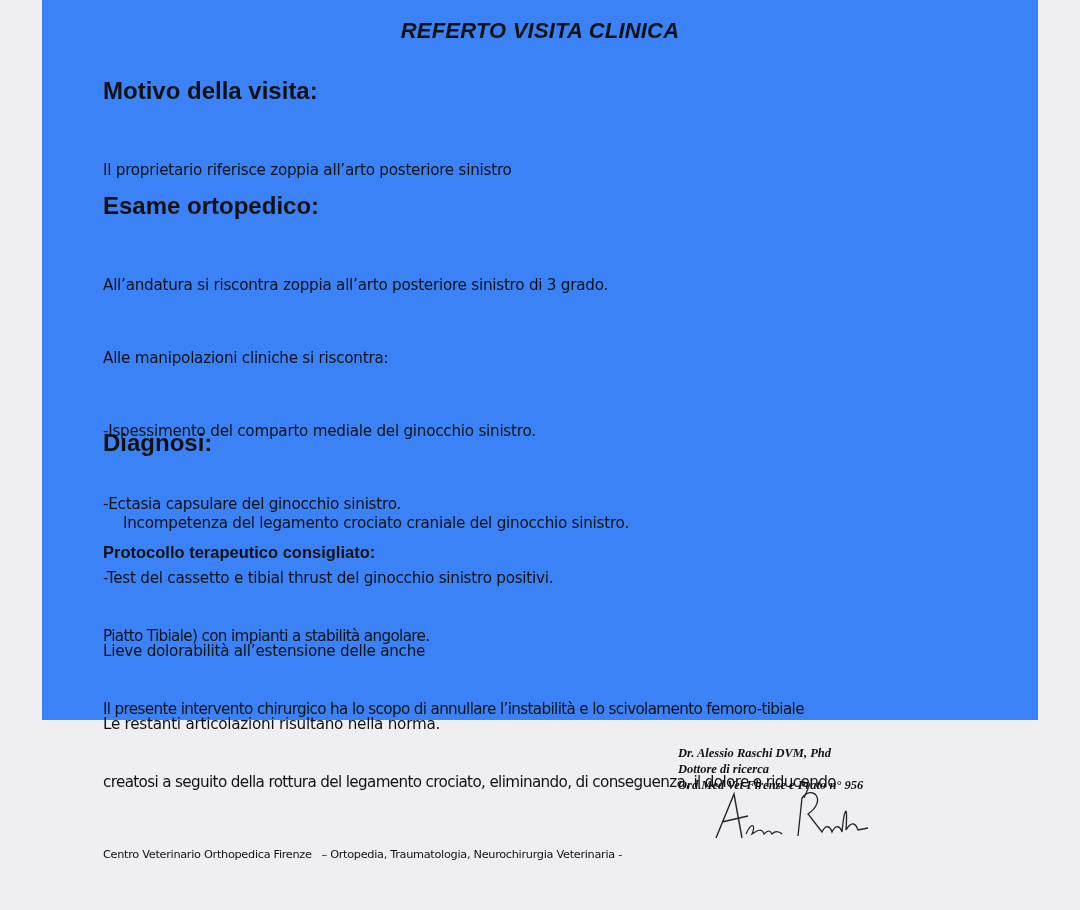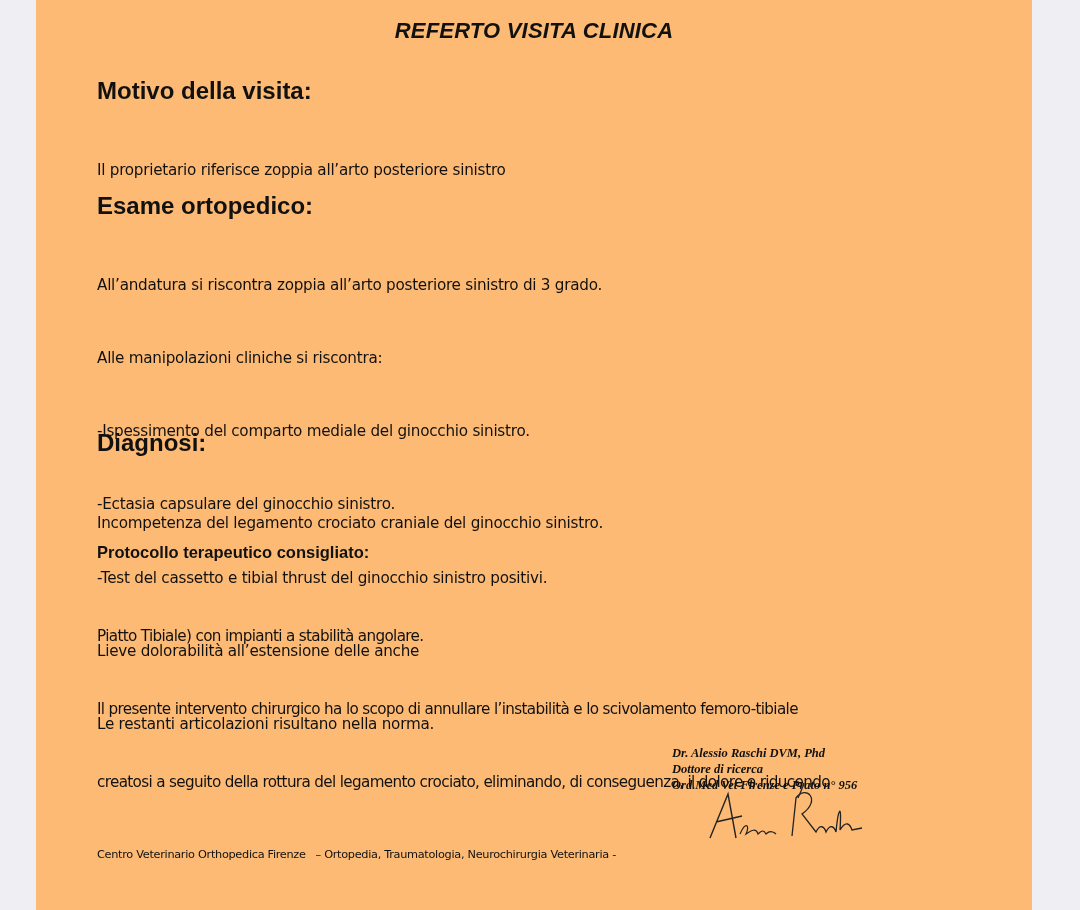--- a/index.html
+++ b/index.html
@@ -3,23 +3,23 @@
   <meta charset="utf-8">
   <style>
     html, body { margin: 0; padding: 0; }
     body {
       width: 1080px; height: 910px; overflow: hidden;
       background: #efeff3;
       font-family: "DejaVu Sans", sans-serif;
       color: #111;
     }
     .page {
-      position: absolute; left: 36px; top: 0;
-      width: 996px; height: 910px;
-      background: #fdba74;
+      position: absolute; left: 42px; top: 0;
+      width: 996px; height: 720px;
+      background: #3b82f6;
     }
     .title {
       position: absolute; left: 0; width: 996px; top: 18px;
       text-align: center;
       font-family: "Liberation Sans", sans-serif;
       font-weight: bold; font-style: italic;
       font-size: 22px; letter-spacing: 0.2px;
     }
     .heading {
       position: absolute; left: 61px;
@@ -69,21 +69,21 @@
     <span class="line">All’andatura si riscontra zoppia all’arto posteriore sinistro di 3 grado.</span>
     <span class="line">Alle manipolazioni cliniche si riscontra:</span>
     <span class="line">-Ispessimento del comparto mediale del ginocchio sinistro.</span>
     <span class="line">-Ectasia capsulare del ginocchio sinistro.</span>
     <span class="line">-Test del cassetto e tibial thrust del ginocchio sinistro positivi.</span>
     <span class="line">Lieve dolorabilità all’estensione delle anche</span>
     <span class="line">Le restanti articolazioni risultano nella norma.</span>
   </div>
 
   <div class="heading" style="top:429px;">Diagnosi:</div>
-  <div class="para" style="top:462px;">
+  <div class="para" style="top:462px;margin-left:20px;">
     <span class="line">Incompetenza del legamento crociato craniale del ginocchio sinistro.</span>
   </div>
 
   <div class="heading" style="top:543px; font-size:16.5px;">Protocollo terapeutico consigliato:</div>
   <div class="para narrow" style="top:575px;">
     <span class="line">Piatto Tibiale) con impianti a stabilità angolare.</span>
     <span class="line">Il presente intervento chirurgico ha lo scopo di annullare l’instabilità e lo scivolamento femoro-tibiale</span>
     <span class="line">creatosi a seguito della rottura del legamento crociato, eliminando, di conseguenza, il dolore e riducendo</span>
     
     

